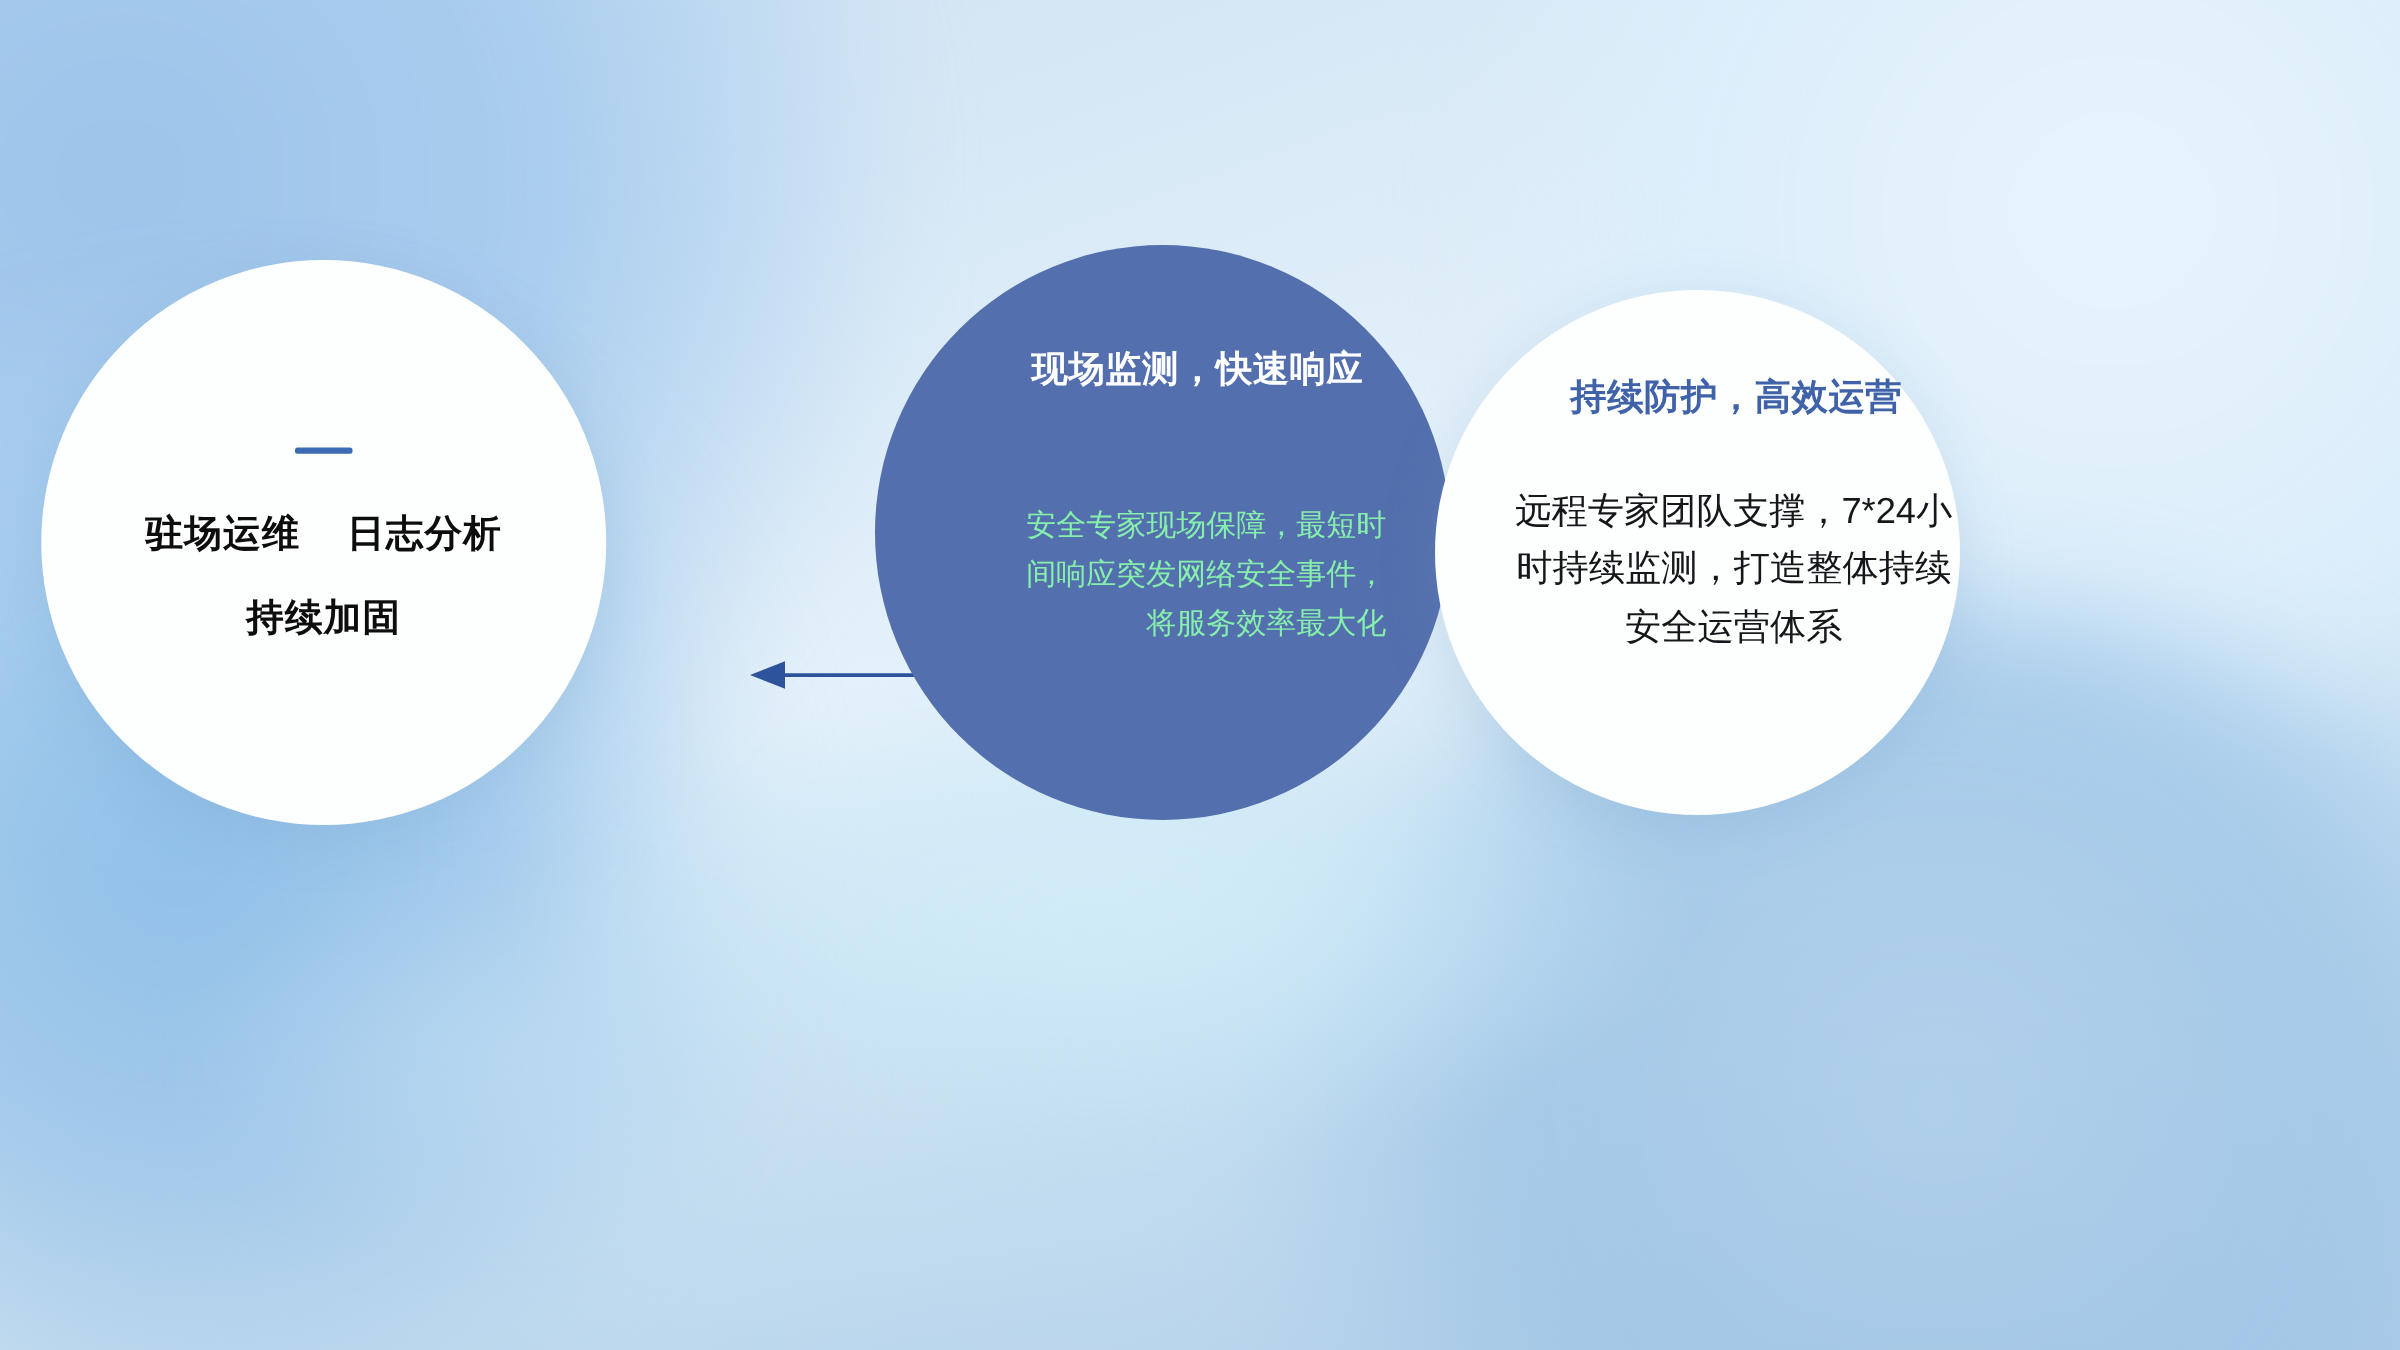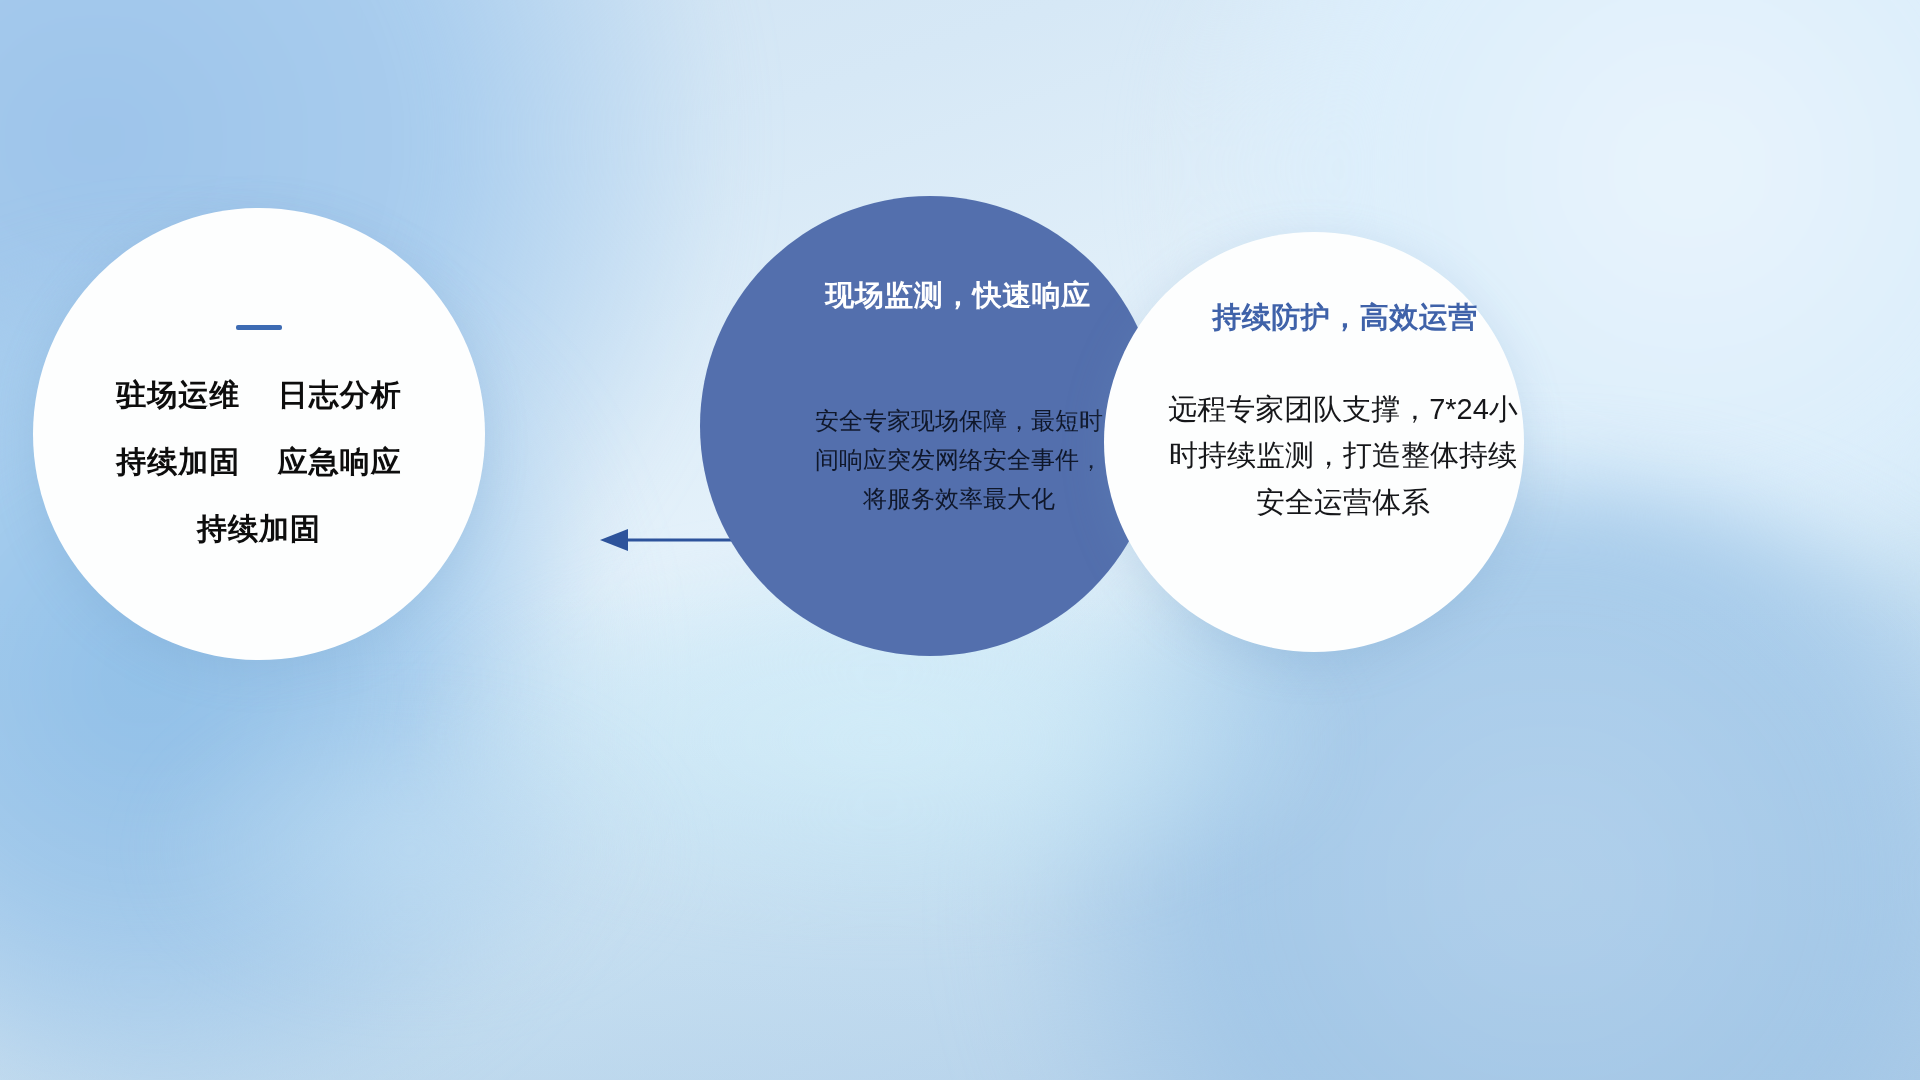--- a/index.html
+++ b/index.html
@@ -114,29 +114,29 @@
   .mid-title {
     font-size:29px; font-weight:bold;
     color:#ffffff;
     letter-spacing:.5px;
     white-space:nowrap;
     margin-left:56px;
   }
   .mid-body {
     margin-top:58px;
     font-size:24px;
-    color:#0f172a;
+    color:#86efac;
     line-height:1.62;
-    text-align:center;
+    text-align:right;
     width:300px;
     margin-left:58px;
   }
 
   #circle-right {
-    left:1104px; top:232px;
+    left:1148px; top:232px;
     width:420px; height:420px;
     background:#fdfefe;
     box-shadow:0 10px 44px rgba(110,150,190,.22);
     z-index:3;
     display:flex; flex-direction:column;
     align-items:center;
     padding-top:66px;
   }
   .right-title {
     font-size:29px; font-weight:bold;
@@ -171,21 +171,20 @@
 
 <svg id="connector" viewBox="0 0 1920 1080">
   <line x1="868" y1="540" x2="622" y2="540" stroke="#2d539b" stroke-width="3"></line>
   <polygon points="600,540 628,529 628,551" fill="#2d539b"></polygon>
 </svg>
 
 <div class="circle" id="circle-left">
   <div class="left-dash"></div>
   <div class="left-lines">
     <div class="left-line">驻场运维    日志分析</div>
-    <div class="left-line">持续加固    应急响应</div>
     <div class="left-line">持续加固</div>
   </div>
 </div>
 
 <div class="circle" id="circle-mid">
   <div class="mid-title">现场监测，快速响应</div>
   <div class="mid-body">安全专家现场保障，最短时间响应突发网络安全事件，将服务效率最大化</div>
 </div>
 
 <div class="circle" id="circle-right">

